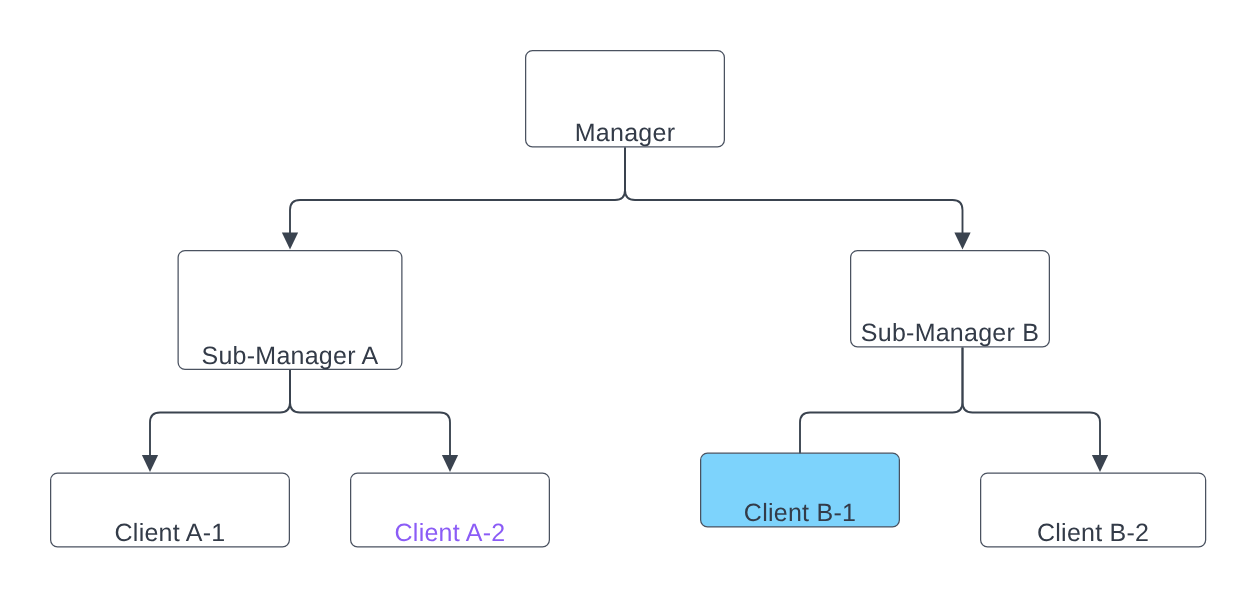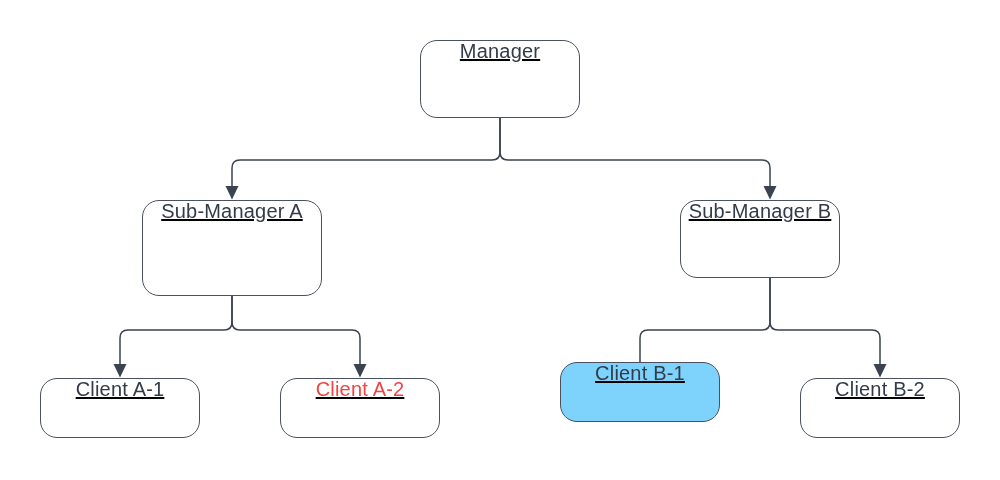--- a/index.html
+++ b/index.html
@@ -21,25 +21,24 @@
     top: 0;
     width: 1000px;
     height: 480px;
     display: block;
   }
   .node {
     position: absolute;
     box-sizing: border-box;
     background: #ffffff;
     border: 1.5px solid #4a5260;
-    border-radius: 17px;
+    border-radius: 6px;
     display: flex;
-    align-items: flex-start;
+    align-items: flex-end;
     justify-content: center;
-    text-decoration: underline;
   }
   .node-label {
     font-size: 20px;
     line-height: 1;
     color: #333b48;
     letter-spacing: 0.2px;
     white-space: nowrap;
   }
 </style>
 </head>
@@ -75,25 +74,25 @@
 
 <div class="node" style="left: 420px; top: 40px; width: 160px; height: 78px; border-color: rgb(74, 82, 96); background: rgb(255, 255, 255);">
       <span class="node-label" style="color: rgb(51, 59, 72);">Manager</span>
     </div>
     <div class="node" style="left: 142px; top: 200px; width: 180px; height: 96px; border-color: rgb(74, 82, 96); background: rgb(255, 255, 255);">
       <span class="node-label" style="color: rgb(51, 59, 72);">Sub-Manager A</span>
     </div>
     <div class="node" style="left: 680px; top: 200px; width: 160px; height: 78px; border-color: rgb(74, 82, 96); background: rgb(255, 255, 255);">
       <span class="node-label" style="color: rgb(51, 59, 72);">Sub-Manager B</span>
     </div>
-    <div class="node" style="left: 40px; top: 378px; width: 160px; height: 60px; border-color: rgb(74, 82, 96); background: rgb(255, 255, 255);">
+    <div class="node" style="left: 40px; top: 378px; width: 192px; height: 60px; border-color: rgb(74, 82, 96); background: rgb(255, 255, 255);">
       <span class="node-label" style="color: rgb(51, 59, 72);">Client A-1</span>
     </div>
     <div class="node" style="left: 280px; top: 378px; width: 160px; height: 60px; border-color: rgb(74, 82, 96); background: rgb(255, 255, 255);">
-      <span class="node-label" style="color: #ef4444;">Client A-2</span>
+      <span class="node-label" style="color: #8b5cf6;">Client A-2</span>
     </div>
     <div class="node" style="left: 560px; top: 362px; width: 160px; height: 60px; border-color: rgb(74, 82, 96); background: #7dd3fc;">
       <span class="node-label" style="color: rgb(51, 59, 72);">Client B-1</span>
     </div>
-    <div class="node" style="left: 800px; top: 378px; width: 160px; height: 60px; border-color: rgb(74, 82, 96); background: rgb(255, 255, 255);">
+    <div class="node" style="left: 784px; top: 378px; width: 181px; height: 60px; border-color: rgb(74, 82, 96); background: rgb(255, 255, 255);">
       <span class="node-label" style="color: rgb(51, 59, 72);">Client B-2</span>
     </div>
   </div>
 
 </body></html>

